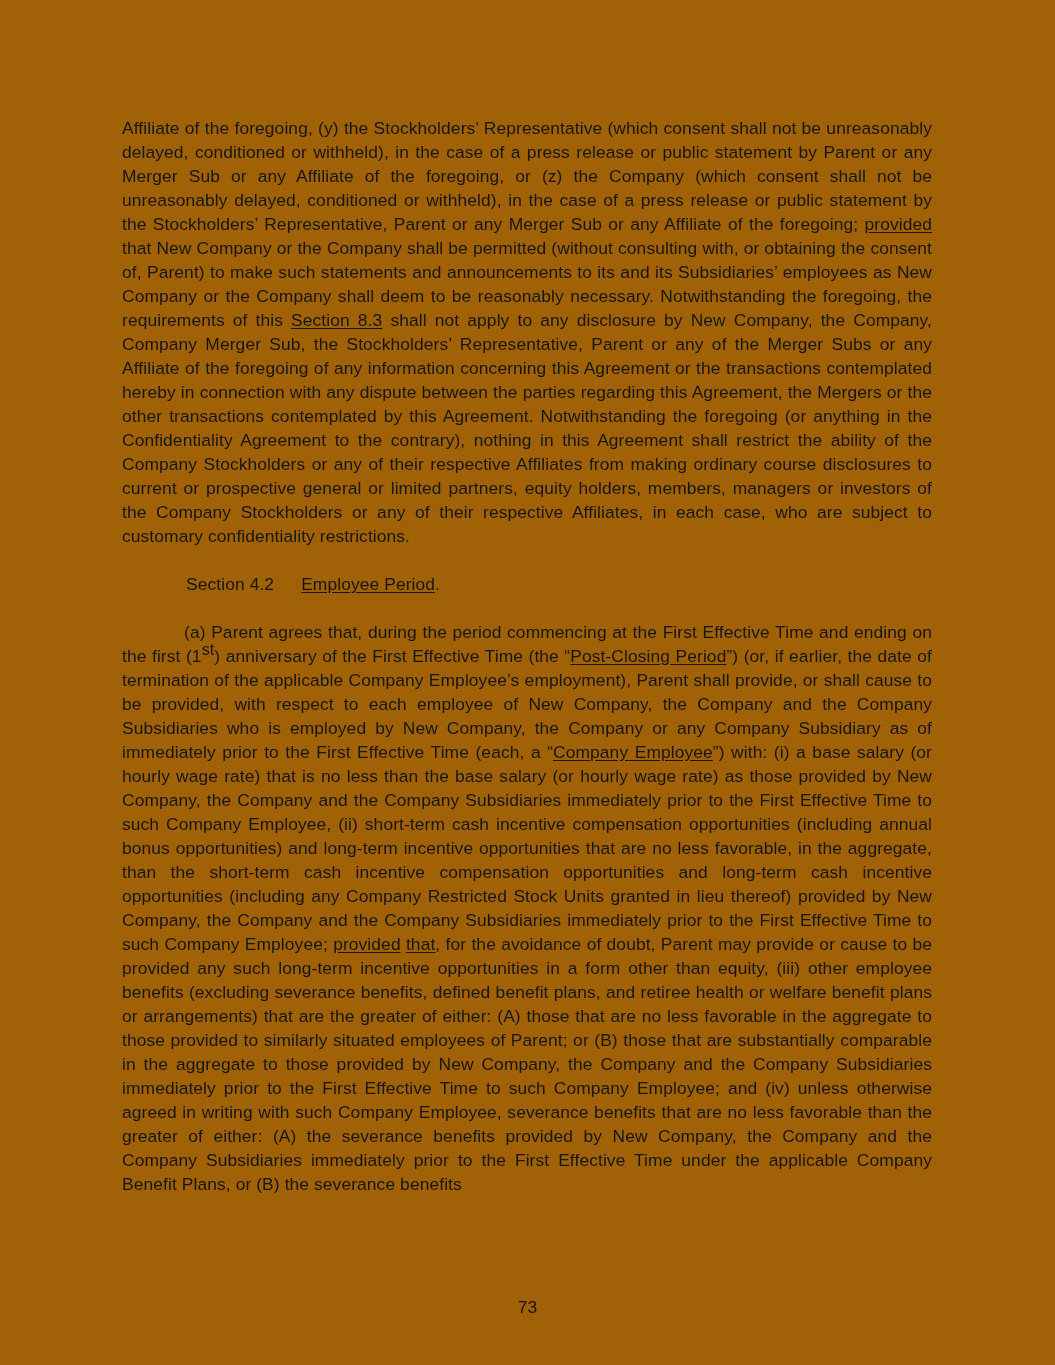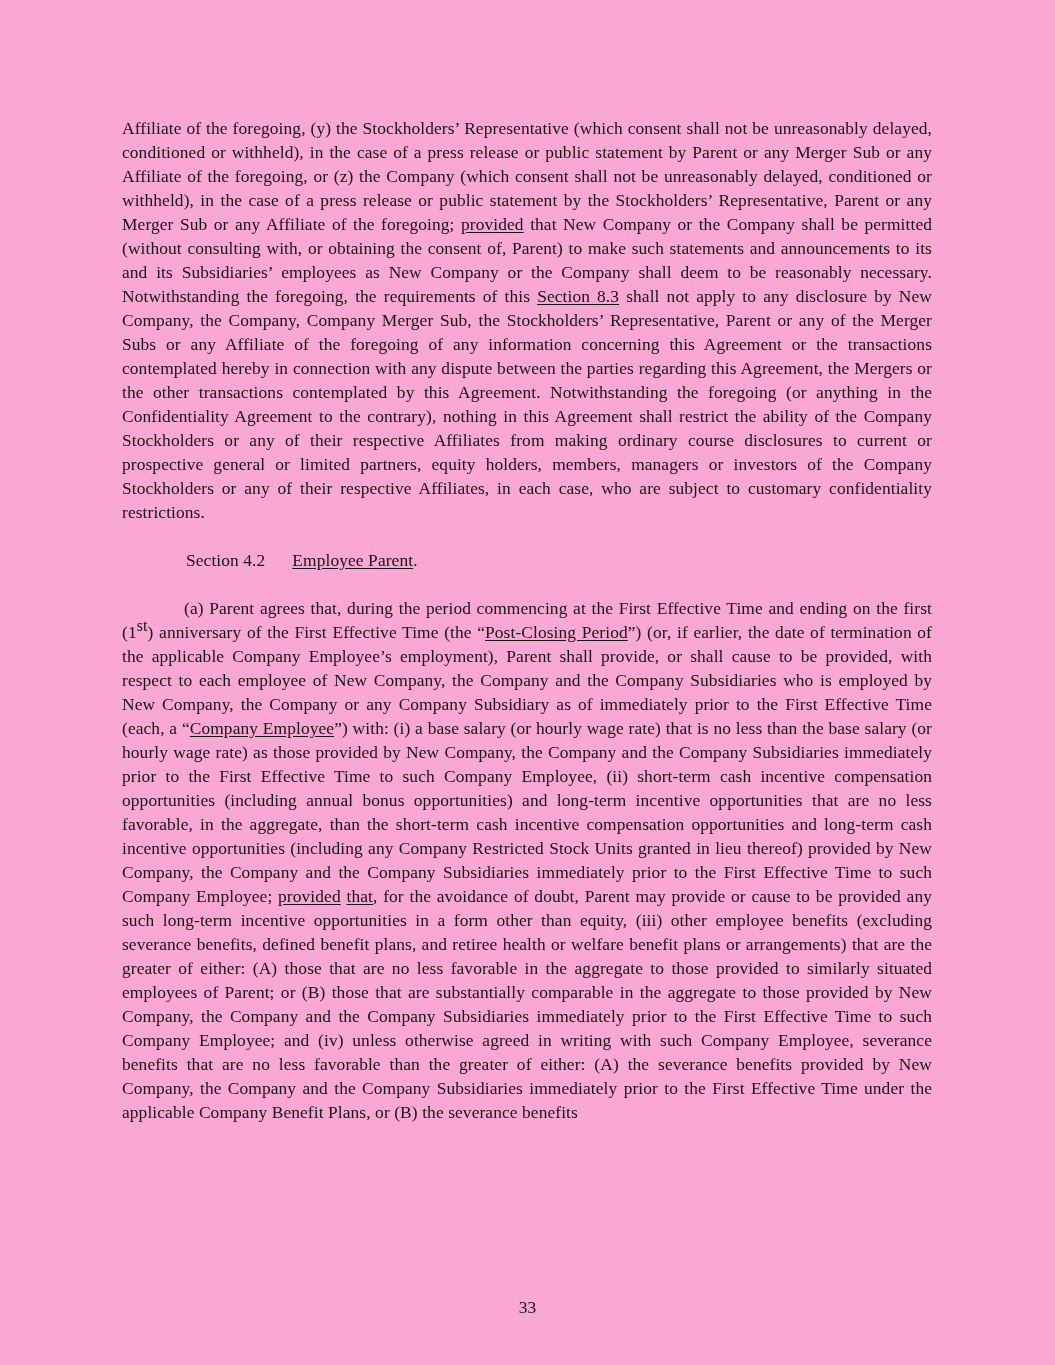--- a/index.html
+++ b/index.html
@@ -4,22 +4,22 @@
 <style>
   html, body {
     margin: 0;
     padding: 0;
     background: #ffffff;
   }
   .page {
     position: relative;
     width: 1055px;
     height: 1365px;
-    background: #f9a8d4;
-    font-family: Liberation Serif, serif;
+    background: #a16207;
+    font-family: Liberation Sans, sans-serif;
     color: #161616;
     overflow: hidden;
   }
   .content {
     position: absolute;
     left: 122px;
     top: 116px;
     width: 810px;
   }
   .para {
@@ -59,17 +59,17 @@
     line-height: 24px;
     color: #161616;
   }
 </style>
 </head>
 <body>
 
 <div class="page">
   <div class="content">
       <p class="para body"><span>Affiliate of the foregoing, (y) the Stockholders’ Representative (which consent shall not be unreasonably delayed, conditioned or withheld), in the case of a press release or public statement by Parent or any Merger Sub or any Affiliate of the foregoing, or (z) the Company (which consent shall not be unreasonably delayed, conditioned or withheld), in the case of a press release or public statement by the Stockholders’ Representative, Parent or any Merger Sub or any Affiliate of the foregoing; </span><span class="u">provided</span><span> that New Company or the Company shall be permitted (without consulting with, or obtaining the consent of, Parent) to make such statements and announcements to its and its Subsidiaries’ employees as New Company or the Company shall deem to be reasonably necessary. Notwithstanding the foregoing, the requirements of this </span><span class="u">Section 8.3</span><span> shall not apply to any disclosure by New Company, the Company, Company Merger Sub, the Stockholders’ Representative, Parent or any of the Merger Subs or any Affiliate of the foregoing of any information concerning this Agreement or the transactions contemplated hereby in connection with any dispute between the parties regarding this Agreement, the Mergers or the other transactions contemplated by this Agreement. Notwithstanding the foregoing (or anything in the Confidentiality Agreement to the contrary), nothing in this Agreement shall restrict the ability of the Company Stockholders or any of their respective Affiliates from making ordinary course disclosures to current or prospective general or limited partners, equity holders, members, managers or investors of the Company Stockholders or any of their respective Affiliates, in each case, who are subject to customary confidentiality restrictions.</span></p>
-      <p class="para heading"><span>Section 4.2</span><span class="tab"></span><span class="u">Employee Parent</span><span>.</span></p>
+      <p class="para heading"><span>Section 4.2</span><span class="tab"></span><span class="u">Employee Period</span><span>.</span></p>
       <p class="para body indent"><span>(a) Parent agrees that, during the period commencing at the First Effective Time and ending on the first (1</span><sup class="sup">st</sup><span>) anniversary of the First Effective Time (the “</span><span class="u">Post-Closing Period</span><span>”) (or, if earlier, the date of termination of the applicable Company Employee’s employment), Parent shall provide, or shall cause to be provided, with respect to each employee of New Company, the Company and the Company Subsidiaries who is employed by New Company, the Company or any Company Subsidiary as of immediately prior to the First Effective Time (each, a “</span><span class="u">Company Employee</span><span>”) with: (i) a base salary (or hourly wage rate) that is no less than the base salary (or hourly wage rate) as those provided by New Company, the Company and the Company Subsidiaries immediately prior to the First Effective Time to such Company Employee, (ii) short-term cash incentive compensation opportunities (including annual bonus opportunities) and long-term incentive opportunities that are no less favorable, in the aggregate, than the short-term cash incentive compensation opportunities and long-term cash incentive opportunities (including any Company Restricted Stock Units granted in lieu thereof) provided by New Company, the Company and the Company Subsidiaries immediately prior to the First Effective Time to such Company Employee; </span><span class="u">provided</span><span> </span><span class="u">that</span><span>, for the avoidance of doubt, Parent may provide or cause to be provided any such long-term incentive opportunities in a form other than equity, (iii) other employee benefits (excluding severance benefits, defined benefit plans, and retiree health or welfare benefit plans or arrangements) that are the greater of either: (A) those that are no less favorable in the aggregate to those provided to similarly situated employees of Parent; or (B) those that are substantially comparable in the aggregate to those provided by New Company, the Company and the Company Subsidiaries immediately prior to the First Effective Time to such Company Employee; and (iv) unless otherwise agreed in writing with such Company Employee, severance benefits that are no less favorable than the greater of either: (A) the severance benefits provided by New Company, the Company and the Company Subsidiaries immediately prior to the First Effective Time under the applicable Company Benefit Plans, or (B) the severance benefits</span></p>
     </div>
-  <div class="page-number">33</div>
+  <div class="page-number">73</div>
 </div>
 
 </body></html>

